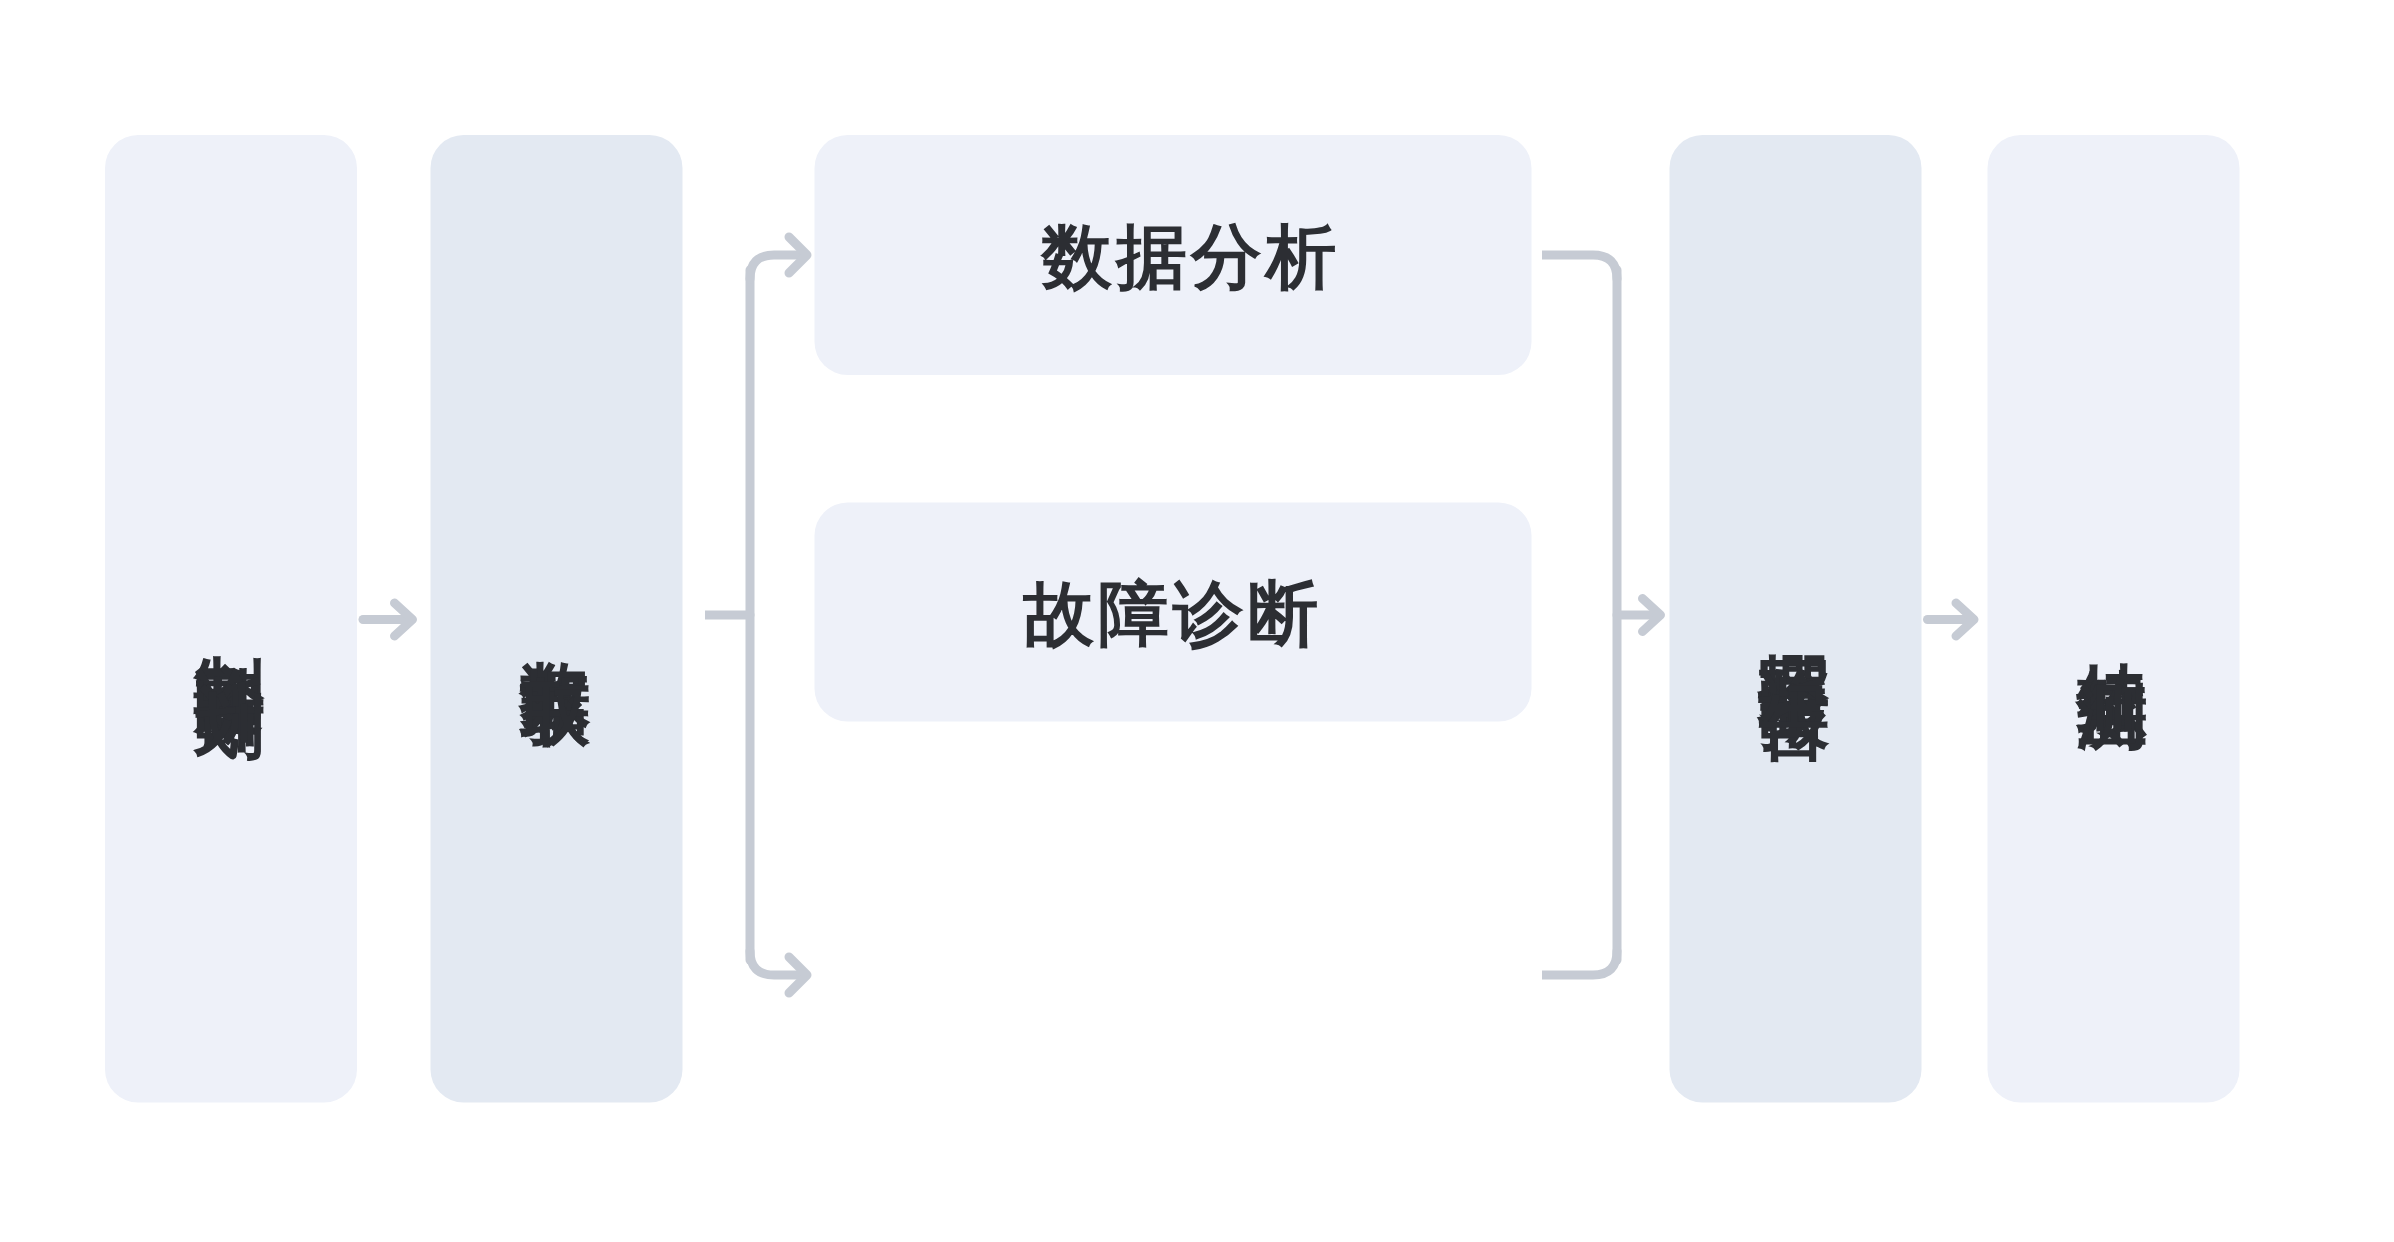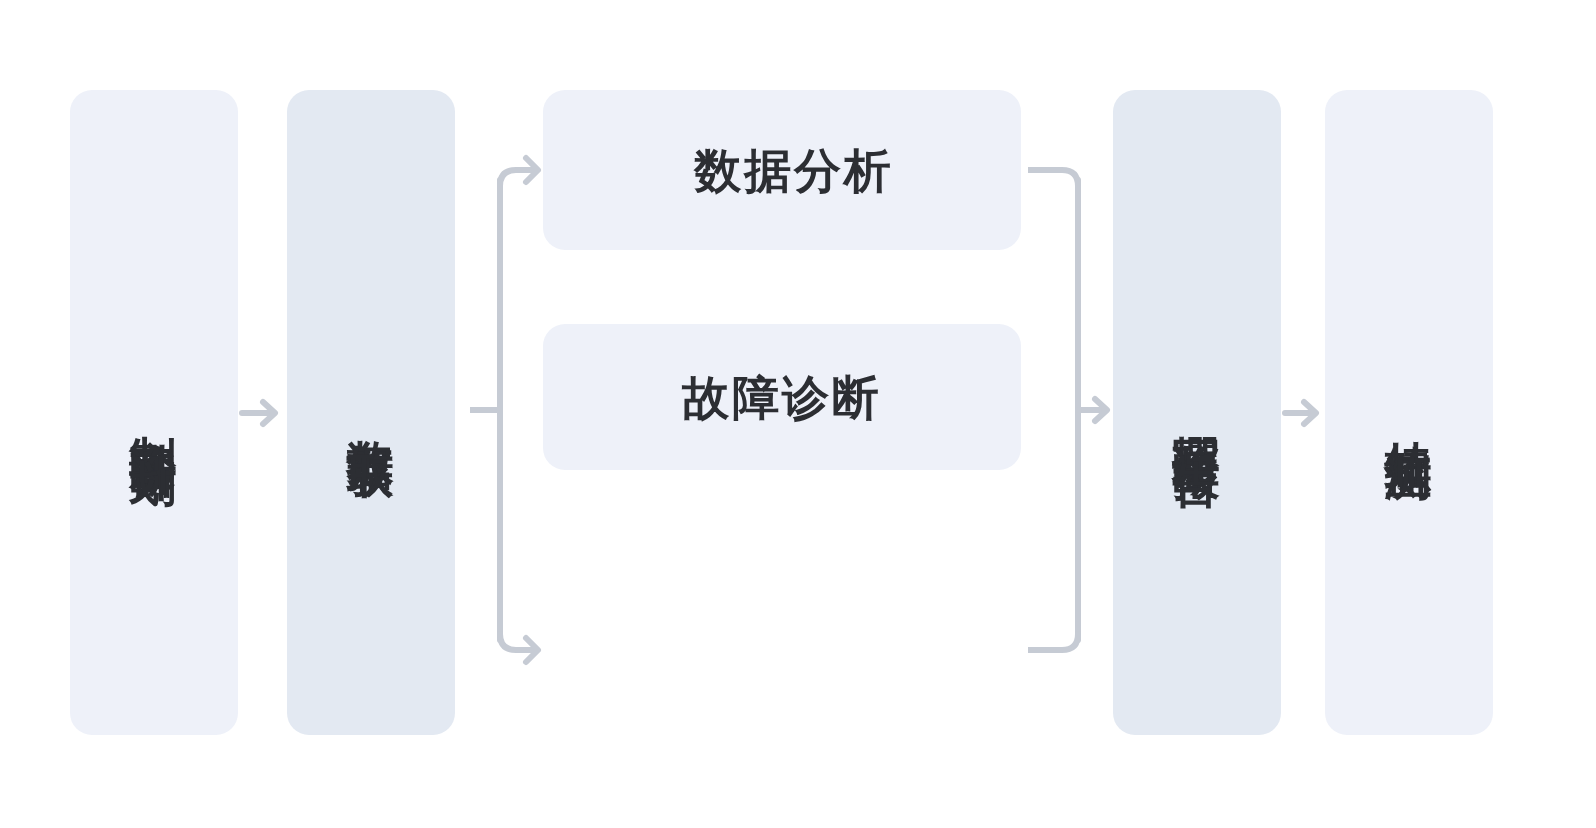--- a/index.html
+++ b/index.html
@@ -48,21 +48,21 @@
   }
 
   
   #node-plan    { left: 70px;   top: 90px;  width: 168px; height: 645px; }
   #node-acq     { left: 287px;  top: 90px;  width: 168px; height: 645px; }
   #node-report  { left: 1113px; top: 90px;  width: 168px; height: 645px; }
   #node-monitor { left: 1325px; top: 90px;  width: 168px; height: 645px; }
 
   
   #node-branch-0 { left: 543px; top: 90px;  width: 478px; height: 160px; padding-left: 24px; }
-  #node-branch-1 { left: 543px; top: 324px; width: 478px; height: 146px; }
+  #node-branch-1 { left: 543px; top: 335px; width: 478px; height: 146px; }
   #node-branch-2 { left: 543px; top: 572px; width: 478px; height: 146px; }
 
   
   .conn {
     position: absolute;
     pointer-events: none;
   }
   #conn-plan-acq     { left: 238px;  top: 383px; width: 50px;  height: 60px; }
   #conn-split        { left: 470px;  top: 140px; width: 80px;  height: 540px; }
   #conn-merge        { left: 1028px; top: 140px; width: 92px;  height: 540px; }

